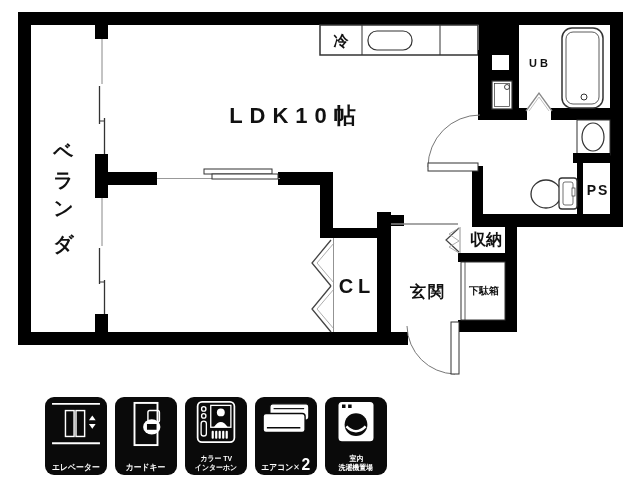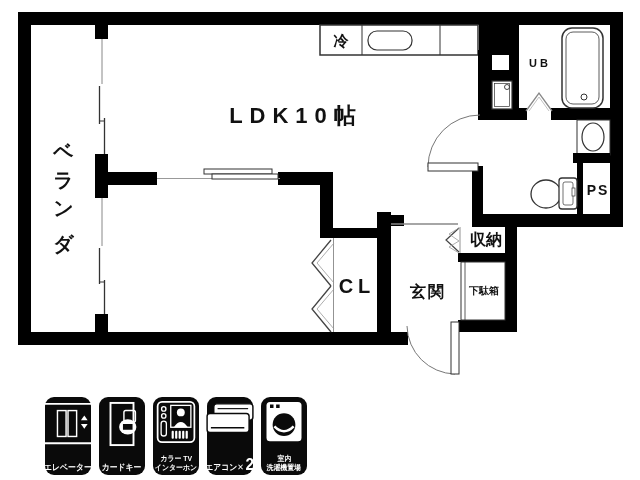--- a/index.html
+++ b/index.html
@@ -3,21 +3,21 @@
 <meta charset="utf-8">
 <style>
   html,body{margin:0;padding:0;background:#fff;}
   .stage{position:relative;width:640px;height:480px;background:#fff;overflow:hidden;
          font-family:"Liberation Sans","DejaVu Sans",sans-serif;}
   .plan-svg{position:absolute;left:0;top:0;}
   .lbl{position:absolute;transform:translate(-50%,-50%);color:#111;font-weight:600;
        white-space:nowrap;text-align:center;line-height:1;}
   .lbl.vert{writing-mode:vertical-rl;text-orientation:upright;}
   .features{position:absolute;left:45px;top:397px;display:flex;gap:8px;}
-  .tile{width:46px;height:78px;background:#0a0a0a;border-radius:9px;display:flex;
+  .tile{width:62px;height:78px;background:#0a0a0a;border-radius:9px;display:flex;
         flex-direction:column;align-items:center;justify-content:flex-start;
         padding-top:4px;box-sizing:border-box;}
   .tile svg{flex:0 0 auto;}
   .tlabels{margin-top:auto;padding-bottom:3px;display:flex;flex-direction:column;
            align-items:center;justify-content:flex-end;}
   .tlabel{color:#fff;font-weight:700;font-size:8.5px;line-height:1.2;white-space:nowrap;
           transform:scaleX(.92);}
   .tlabel.sm{font-size:7.5px;}
   .acrow{display:flex;align-items:flex-end;gap:2px;}
   .acrow .big{font-size:17px;line-height:.9;font-weight:800;color:#fff;}

